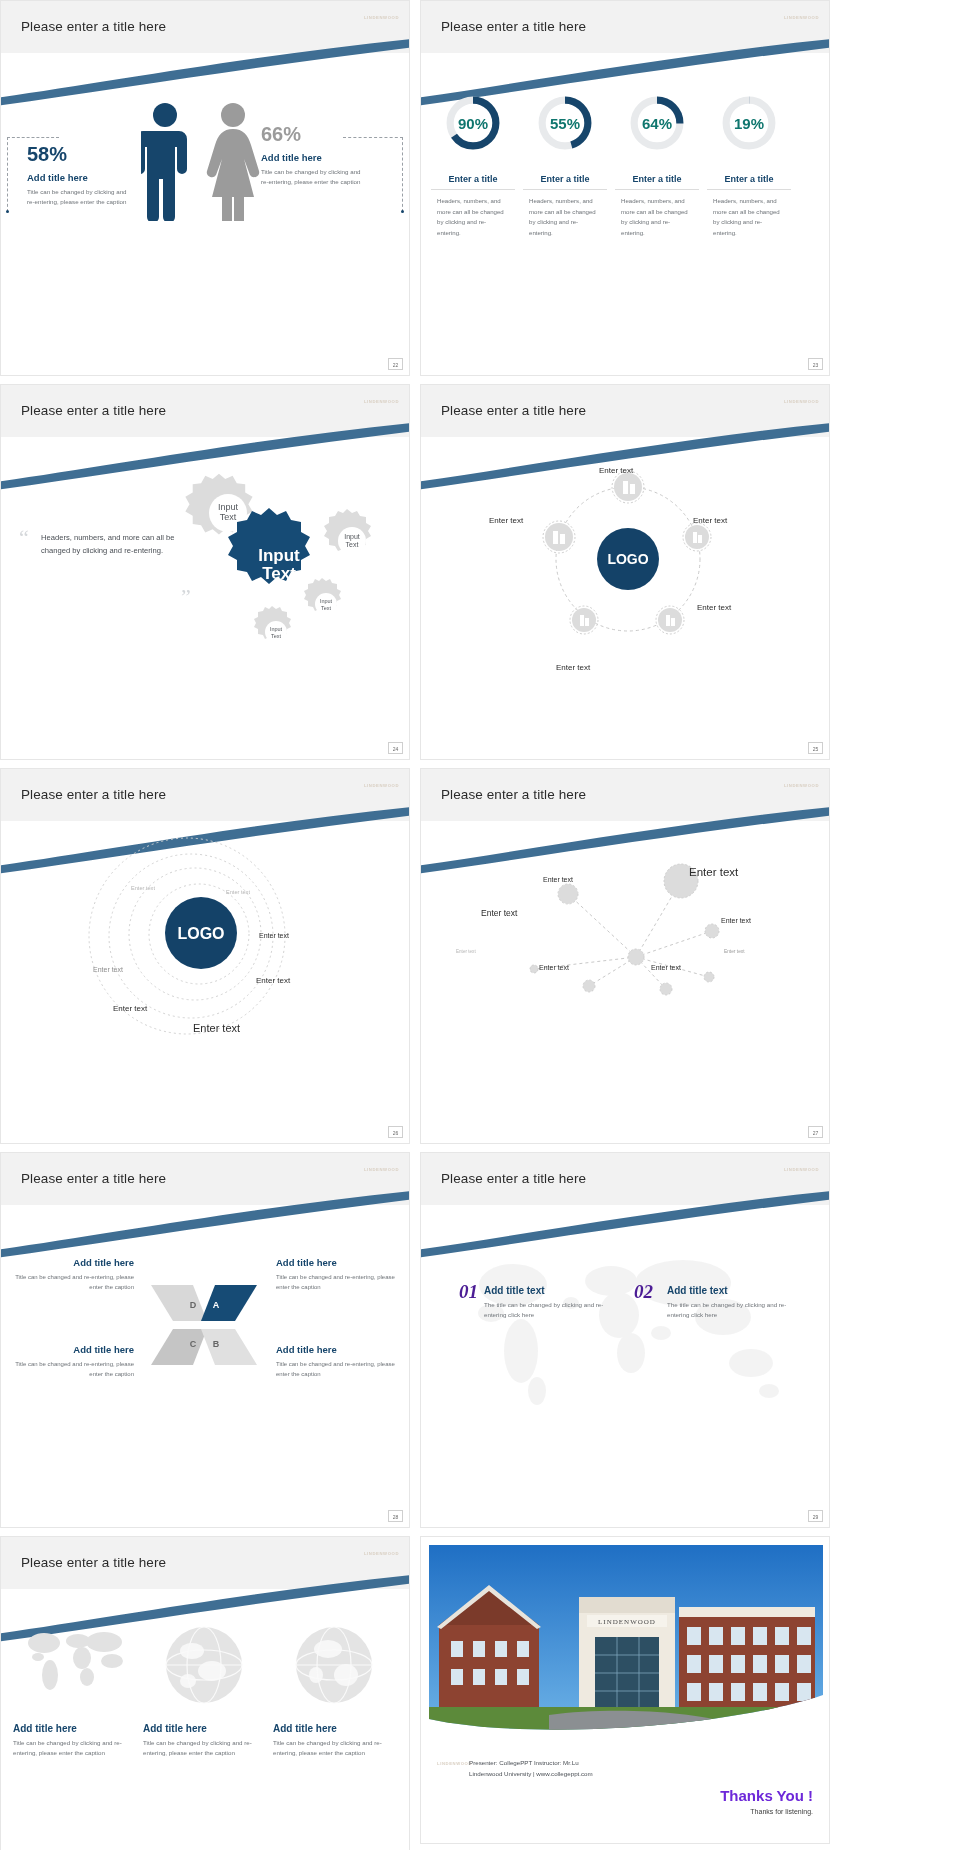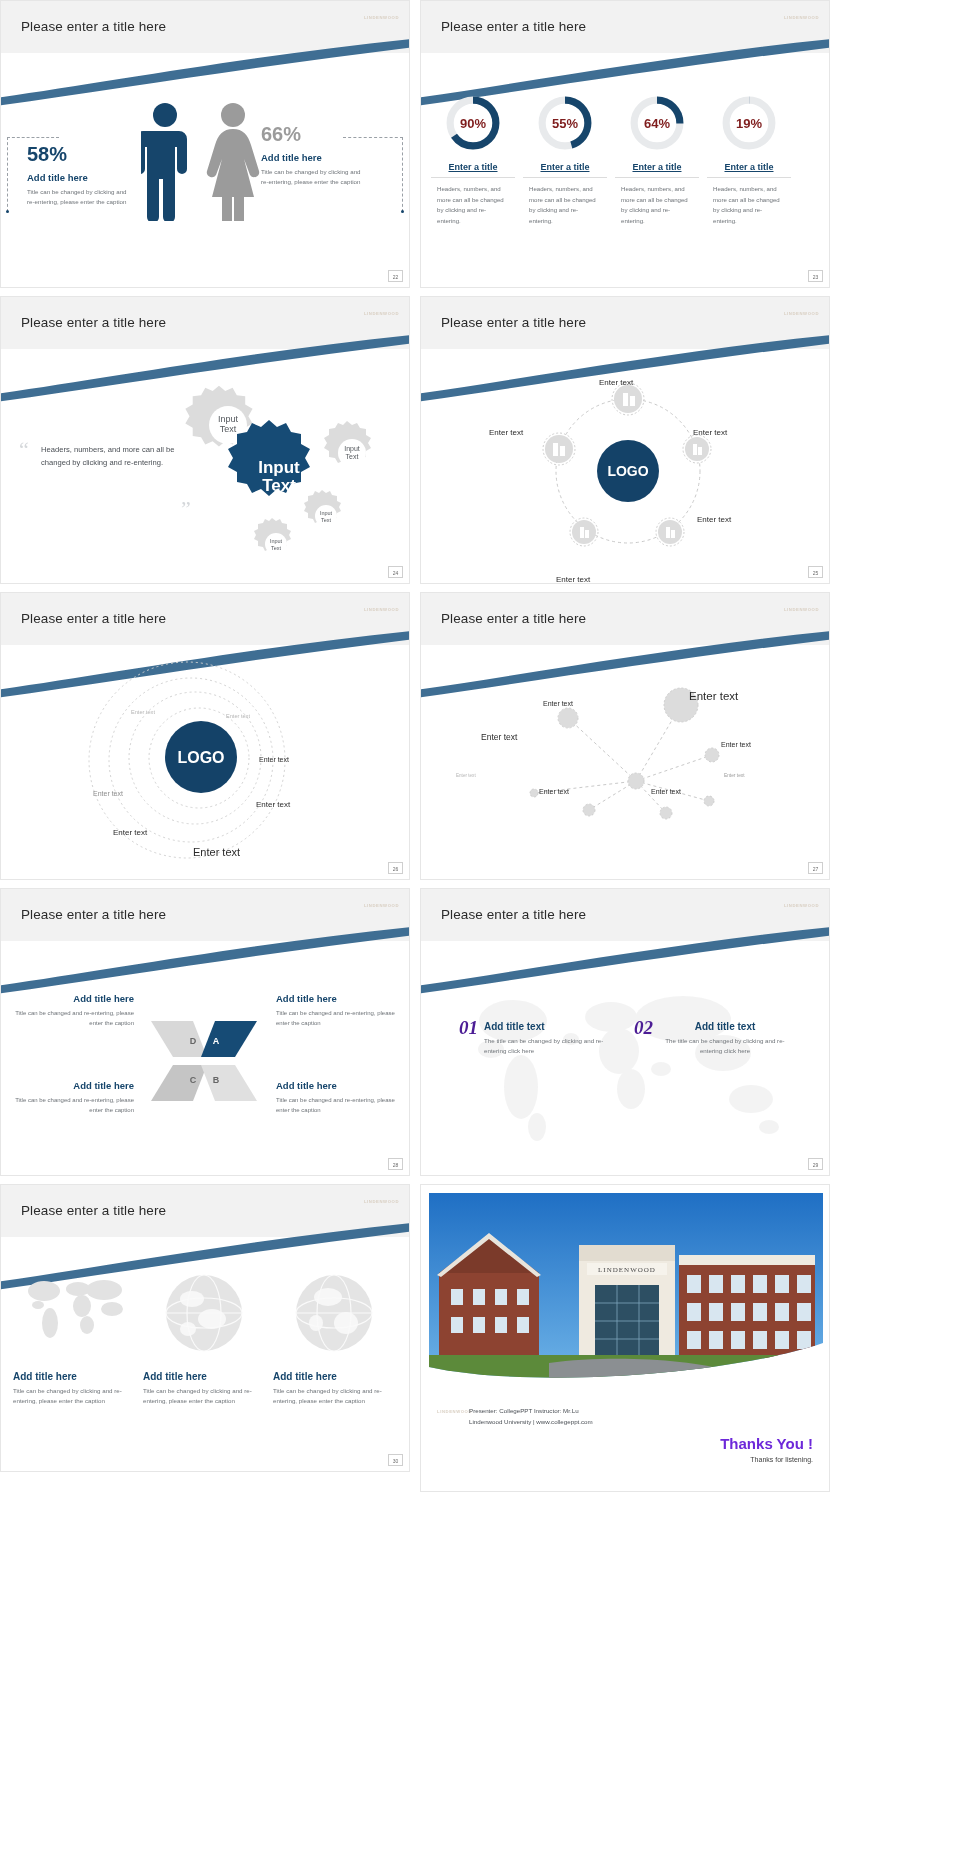--- a/index.html
+++ b/index.html
@@ -4,21 +4,21 @@
 <style>
   * { box-sizing: border-box; margin:0; padding:0; }
   body {
     width:960px; height:1850px;
     background:#ffffff;
     font-family:"Liberation Sans", sans-serif;
     overflow:hidden;
   }
   .deck { display:grid; grid-template-columns: 410px 410px; column-gap:10px; row-gap:8px; padding-left:0px; }
   .slide {
-    position:relative; width:410px; height:288px;
+    position:relative; width:410px; height:376px;
     background:#ffffff; overflow:hidden;
     border:1px solid #e6e6e6;
   }
   .hdr { position:absolute; left:0; top:0; width:100%; height:52px; background:#f2f2f2; }
   .hdr-title { position:absolute; left:20px; top:18px; font-size:13.5px; color:#2b2b2b; letter-spacing:.1px;}
   .wm { position:absolute; right:10px; top:14px; font-size:4.2px; color:#d9cfc2; letter-spacing:.6px; font-weight:bold;}
   .swoosh { position:absolute; left:-40px; top:30px; width:520px; height:80px; overflow:hidden; }
   .swoosh svg { display:block; }
   .pgno {
     position:absolute; right:6px; bottom:5px; width:15px; height:12px;
@@ -32,22 +32,22 @@
   .addt { font-size:9.5px; font-weight:bold; margin-top:6px; }
   .body9 { font-size:6.2px; color:#6f7479; line-height:1.55; margin-top:4px; }
   .dash-l { position:absolute; border-left:1px dashed #9aa0a6; }
   .dash-t { position:absolute; border-top:1px dashed #9aa0a6; }
   .dot { position:absolute; width:3px; height:3px; border-radius:50%; background:#16456b;}
 
   
   .donut-col { width:84px; text-align:center; }
   .donut { position:relative; width:60px; height:60px; margin:0 auto; }
   .donut .val { position:absolute; inset:0; display:flex; align-items:center; justify-content:center;
-                font-size:13px; font-weight:bold; color:#7f1d1d; }
-  .d-title { font-size:9px; font-weight:bold; color:#16456b; margin-top:9px; padding-bottom:5px; border-bottom:1px solid #dcdcdc;text-decoration:underline;}
+                font-size:15px; font-weight:bold; color:#0f766e; }
+  .d-title { font-size:9px; font-weight:bold; color:#16456b; margin-top:21px; padding-bottom:5px; border-bottom:1px solid #dcdcdc;}
   .d-body { font-size:6.1px; color:#6f7479; line-height:1.75; margin-top:6px; text-align:left; padding:0 6px;}
 
   
   .quote { font-size:22px; color:#d5d8db; font-family:"Liberation Serif", serif; line-height:.6;}
   .g-txt { font-size:7.6px; color:#4a4f55; line-height:1.75; }
 
   
   .etxt { font-size:8px; color:#2b2b2b; }
   .etxt-sm { font-size:5.6px; color:#b5b5b5; }
 
@@ -407,21 +407,21 @@
         <ellipse cx="210" cy="90" rx="10" ry="7"></ellipse>
       </g>
     </svg>
     <div style="position:absolute;left:30px;top:128px;display:flex;gap:6px;">
       <div class="num">01</div>
       <div style="width:140px;padding-top:4px;">
         <div class="n-title">Add title text</div>
         <div class="n-body">The title can be changed by clicking and re-entering click here</div>
       </div>
     </div>
-    <div style="position:absolute;left:205px;top:128px;display:flex;gap:2px;text-align:center;">
+    <div style="position:absolute;left:205px;top:128px;display:flex;gap:14px;">
       <div class="num">02</div>
       <div style="width:140px;padding-top:4px;">
         <div class="n-title">Add title text</div>
         <div class="n-body">The title can be changed by clicking and re-entering click here</div>
       </div>
     </div>
     <div class="pgno">29</div>
   </div>
 
   <div class="slide">

